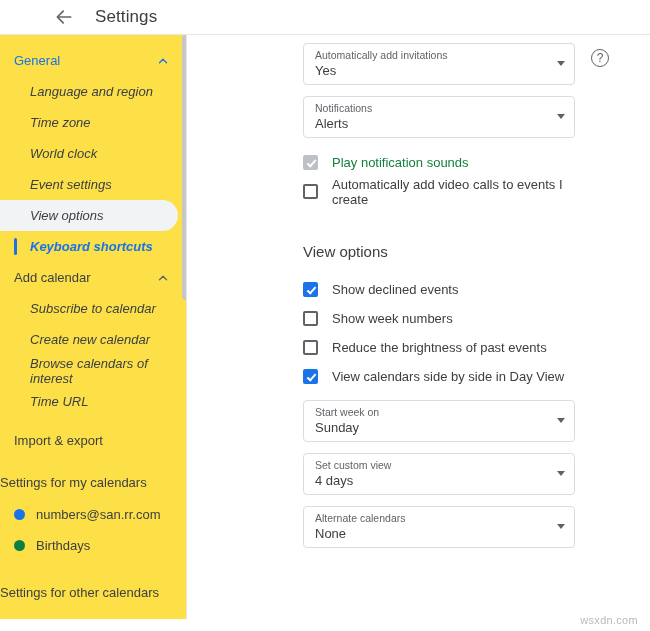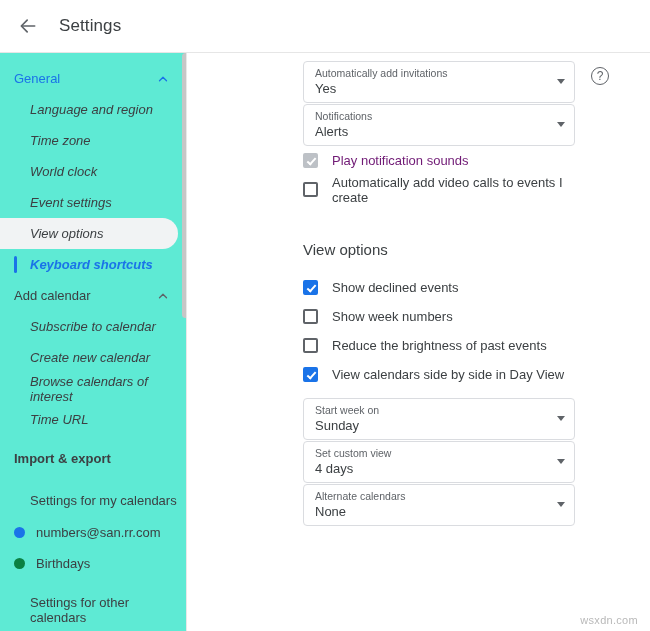--- a/index.html
+++ b/index.html
@@ -11,26 +11,27 @@
     height: 631px;
     background: #ffffff;
     font-family: "Liberation Sans", sans-serif;
     font-size: 13px;
     color: #3c4043;
     overflow: hidden;
     position: relative;
   }
   
   .header {
-    height: 53px;
+    height: 35px;
     display: flex;
     align-items: center;
     border-bottom: 1px solid #e6e6e6;
     box-sizing: border-box;
     background: #ffffff;
+    padding-left: 36px;
   }
   .back-btn {
     width: 36px;
     height: 36px;
     margin-left: 10px;
     border-radius: 50%;
     display: flex;
     align-items: center;
     justify-content: center;
     cursor: pointer;
@@ -48,21 +49,21 @@
     height: 584px;
     position: relative;
   }
   
   .sidebar {
     width: 186px;
     box-sizing: border-box;
     padding-top: 10px;
     overflow: hidden;
     position: relative;
-    background: #5eead4;
+    background: #fde047;
   }
   .sb-section {
     display: flex;
     align-items: center;
     justify-content: space-between;
     height: 31px;
     padding: 0 14px 0 14px;
     cursor: pointer;
   }
   .sb-section .lbl {
@@ -104,21 +105,21 @@
     top: 7px;
     width: 3px;
     height: 17px;
     background: #1a73e8;
     border-radius: 2px;
   }
   .sb-heading {
     height: 34px;
     display: flex;
     align-items: center;
-    padding-left: 30px;
+    padding-left: 0;
     font-size: 13px;
     color: #3c4043;
     margin-top: 8px;
   }
   .sb-cal {
     height: 31px;
     display: flex;
     align-items: center;
     padding-left: 14px;
     font-size: 13px;
@@ -172,21 +173,21 @@
   }
   
   .field {
     width: 272px;
     height: 42px;
     border: 1px solid #dadce0;
     border-radius: 4px;
     box-sizing: border-box;
     position: relative;
     padding: 5px 10px 0 11px;
-    margin-bottom: 1px;
+    margin-bottom: 11px;
     cursor: pointer;
     background: #fff;
   }
   .field .f-label {
     font-size: 10.5px;
     color: #5f6368;
     line-height: 13px;
   }
   .field .f-value {
     font-size: 13px;
@@ -237,21 +238,21 @@
     width: 3px;
     height: 7px;
     border: solid #ffffff;
     border-width: 0 2px 2px 0;
     transform: rotate(42deg);
   }
   .cb-label {
     font-size: 13px;
     color: #3c4043;
   }
-  .cb-label.muted { color: #701a75; }
+  .cb-label.muted { color: #15803d; }
   .section-title {
     font-size: 15px;
     color: #3c4043;
     margin: 0 0 16px 0;
     font-weight: normal;
   }
   .help-icon {
     position: absolute;
     left: 405px;
     top: 14px;
@@ -338,21 +339,21 @@
     <div class="sb-item">
       <span>Create new calendar</span>
     </div>
     <div class="sb-item">
       <span>Browse calendars of interest</span>
     </div>
     <div class="sb-item">
       <span>Time URL</span>
     </div>
 
-    <div class="sb-cal" style="height:34px;margin-top:6px;font-weight:bold;">
+    <div class="sb-cal" style="height:34px;margin-top:6px;">
       <span>Import &amp; export</span>
     </div>
 
     <div class="sb-heading">Settings for my calendars</div>
 
     <div class="sb-cal">
       <span class="dot" style="background:#1a73e8"></span>
       <span>numbers@san.rr.com</span>
     </div>
     <div class="sb-cal">

